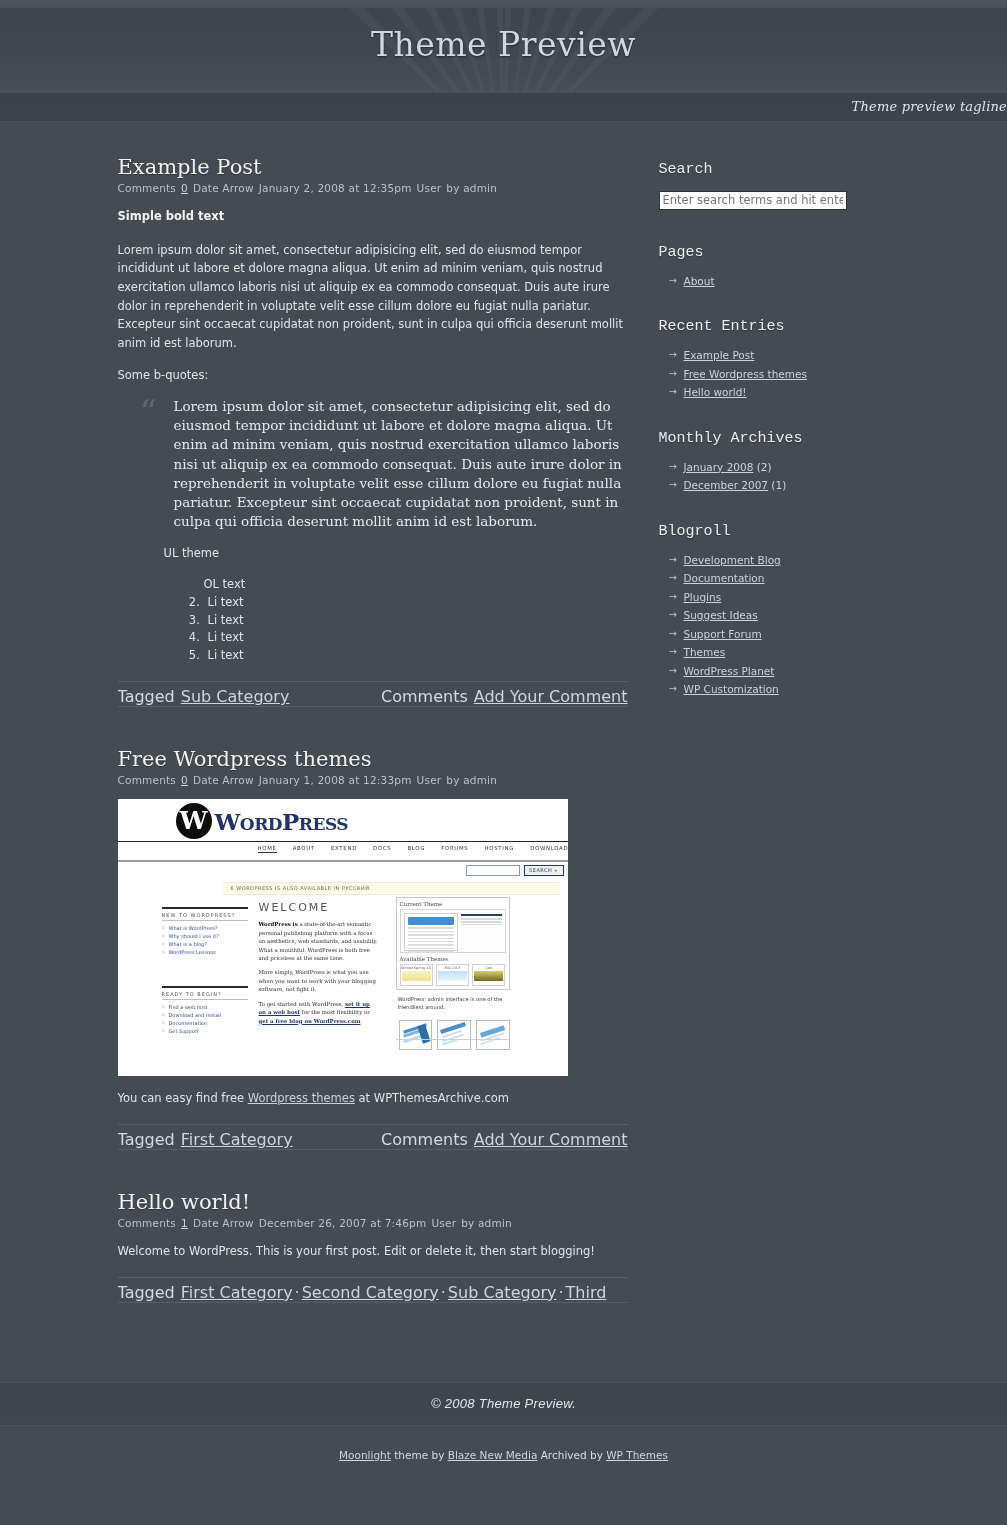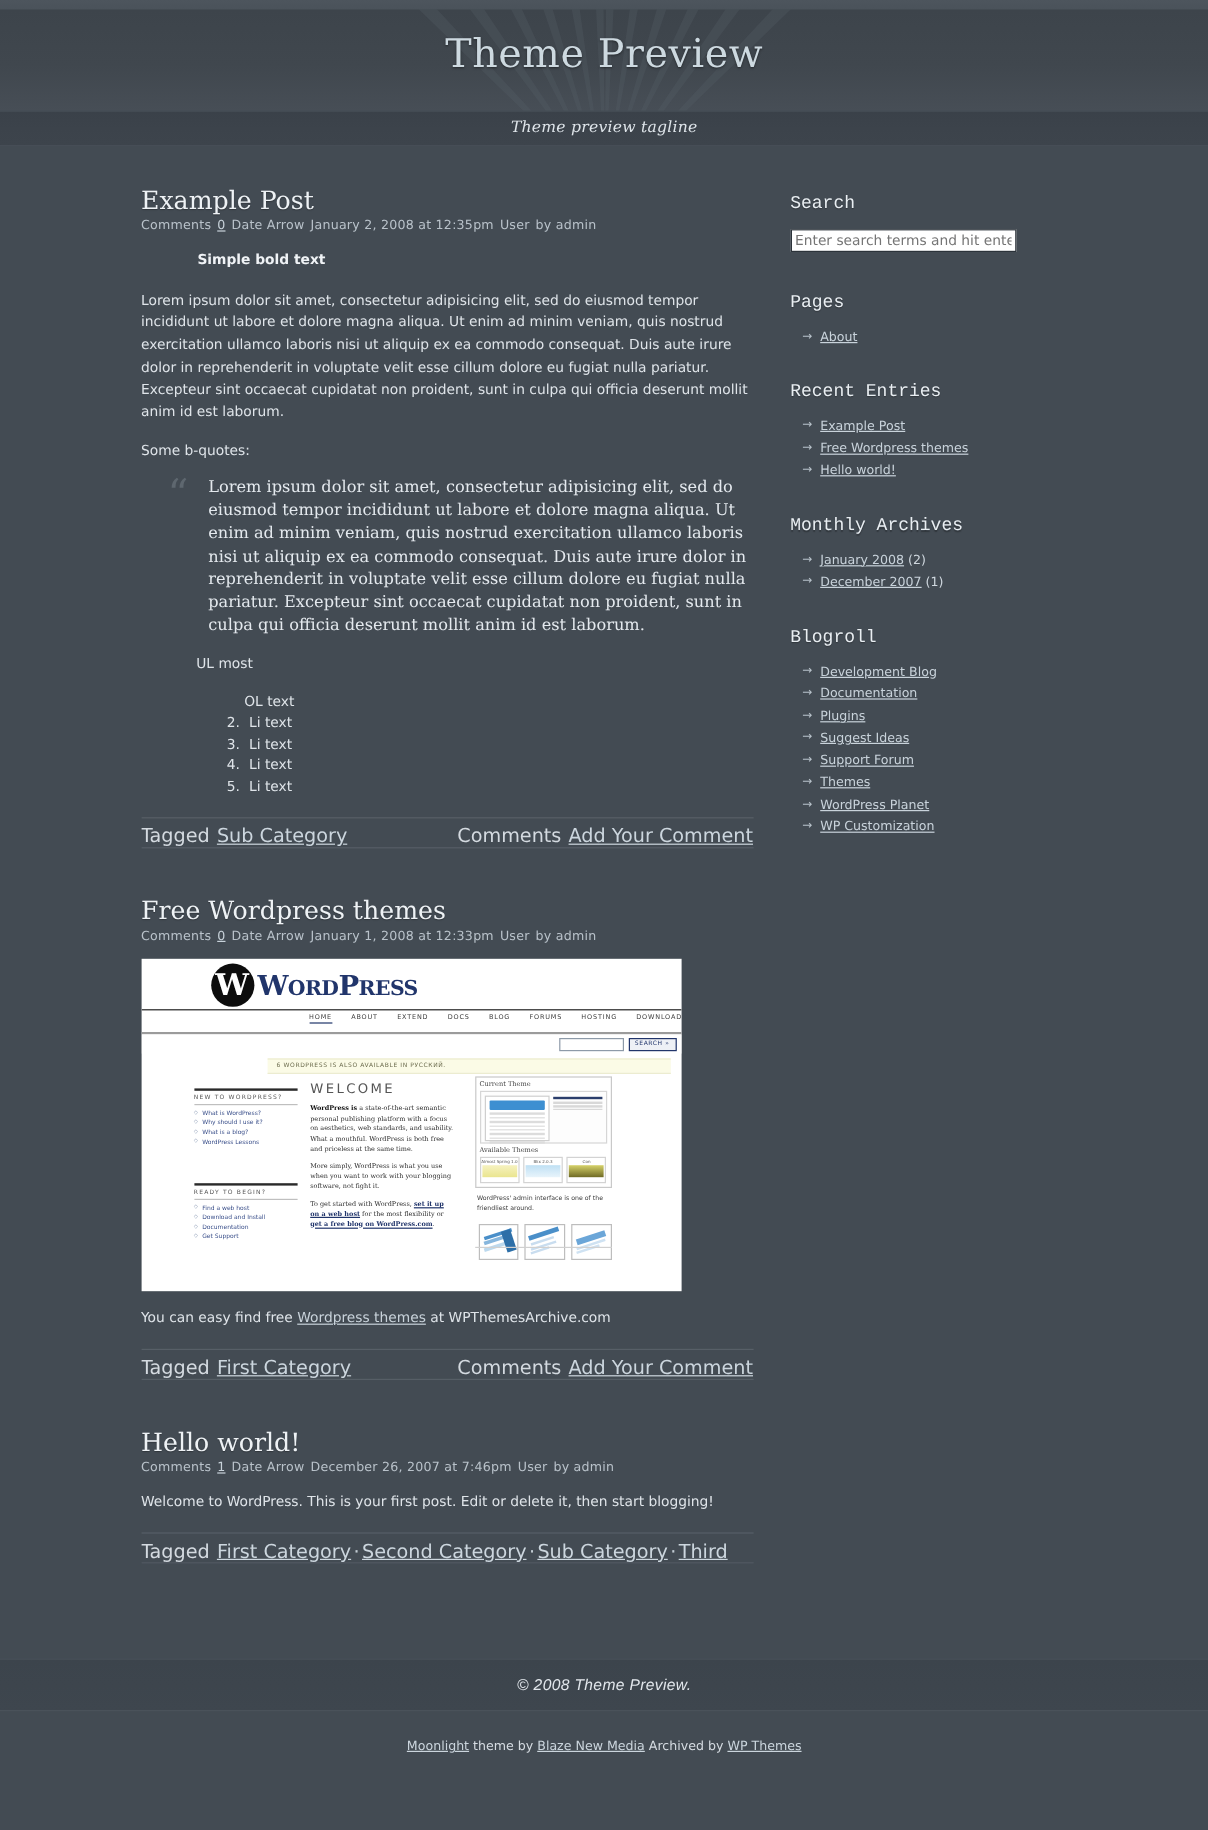--- a/index.html
+++ b/index.html
@@ -44,21 +44,21 @@
     letter-spacing: .5px;
     margin: 0;
     padding-top: 17px;
     text-shadow: 0 1px 2px rgba(0,0,0,.45);
   }
   .tagbar {
     height: 28px;
     background: linear-gradient(to bottom, #3a4149 0%, #3c434b 50%, #3d444c 100%);
     border-top: 1px solid #474f57;
     border-bottom: 1px solid #474f57;
-    text-align: center;
+    text-align: right;
   }
   .tagline {
     font-family: "DejaVu Serif", serif;
     font-style: italic;
     font-size: 13px;
     color: #dfe5ea;
     line-height: 28px;
     letter-spacing: .2px;
   }
 
@@ -107,21 +107,21 @@
   .post-meta a {
     color: #c8d2da;
     text-decoration: underline;
   }
   .post-body {
     font-size: 11.5px;
     line-height: 1.62;
     color: #dfe4e9;
   }
   .post-body p { margin: 0 0 13px 0; }
-  .post-body p.bold { font-weight: bold; color: #f0f3f6; margin-bottom: 15px; margin-left: 47px; }
+  .post-body p.bold { font-weight: bold; color: #f0f3f6; margin-bottom: 15px; }
 
   blockquote {
     margin: 0 0 13px 22px;
     padding-left: 34px;
     position: relative;
     font-family: "DejaVu Serif", serif;
     font-size: 13.5px;
     line-height: 1.42;
     color: #e4e9ee;
   }
@@ -451,21 +451,21 @@
       </div>
       <div class="post-body">
         <p class="bold">Simple bold text</p>
         <p>Lorem ipsum dolor sit amet, consectetur adipisicing elit, sed do eiusmod tempor incididunt ut labore et dolore magna aliqua. Ut enim ad minim veniam, quis nostrud exercitation ullamco laboris nisi ut aliquip ex ea commodo consequat. Duis aute irure dolor in reprehenderit in voluptate velit esse cillum dolore eu fugiat nulla pariatur. Excepteur sint occaecat cupidatat non proident, sunt in culpa qui officia deserunt mollit anim id est laborum.</p>
         <p>Some b-quotes:</p>
         <blockquote>
           <span class="qmark">“</span>
           <p>Lorem ipsum dolor sit amet, consectetur adipisicing elit, sed do eiusmod tempor incididunt ut labore et dolore magna aliqua. Ut enim ad minim veniam, quis nostrud exercitation ullamco laboris nisi ut aliquip ex ea commodo consequat. Duis aute irure dolor in reprehenderit in voluptate velit esse cillum dolore eu fugiat nulla pariatur. Excepteur sint occaecat cupidatat non proident, sunt in culpa qui officia deserunt mollit anim id est laborum.</p>
         </blockquote>
         <ul class="ul-demo">
-          <li>UL most</li>
+          <li>UL theme</li>
         </ul>
         <ol class="ol-demo">
           <li class="noitem">OL text</li>
           <li>Li text</li>
           <li>Li text</li>
           <li>Li text</li>
           <li>Li text</li>
         </ol>
       </div>
       <div class="post-footer">

